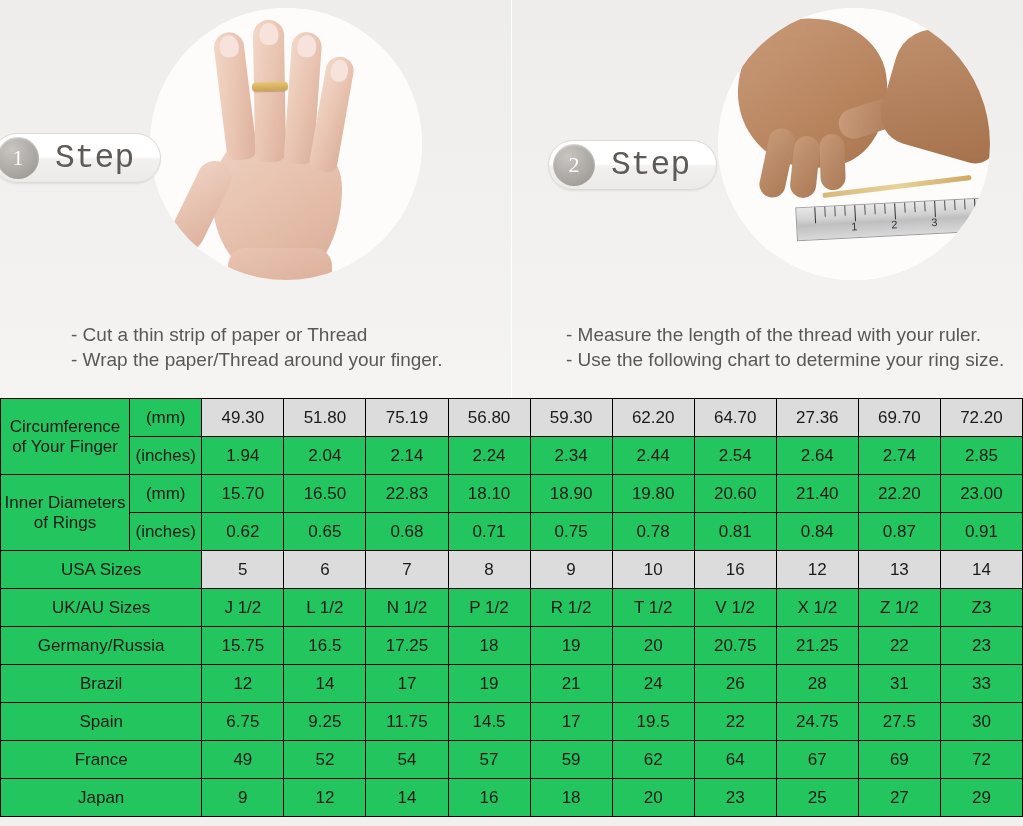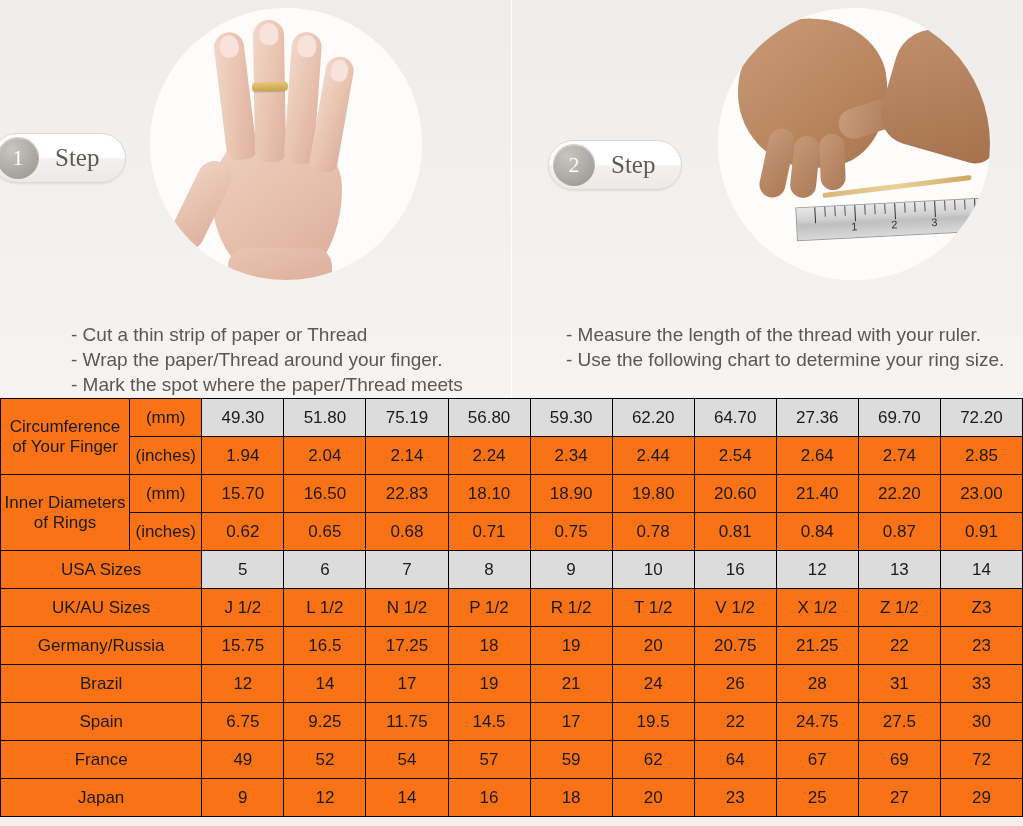--- a/index.html
+++ b/index.html
@@ -208,23 +208,23 @@
     color: #ffffff;
     font-size: 22px;
     display: flex;
     align-items: center;
     justify-content: center;
     font-family: "Liberation Serif", serif;
     box-shadow: inset 0 1px 2px rgba(255,255,255,.6);
   }
   .step-word {
     margin-left: 16px;
-    font-size: 25px;
+    font-size: 33px;
     color: #5d5a57;
-    font-family: Liberation Serif, serif;
+    font-family: Liberation Mono, monospace;
   }
 
   
   .bullets {
     position: absolute;
     font-size: 19px;
     line-height: 25px;
     color: #5a5754;
     font-family: Liberation Sans, sans-serif;
     margin-left: 45px;
@@ -235,21 +235,21 @@
 
   
   .table-wrap {
     position: absolute;
     left: 0; top: 398px;
     width: 1023px;
   }
   table.size-chart {
     border-collapse: collapse;
     width: 1023px;
-    background: #f97316;
+    background: #22c55e;
     table-layout: fixed;
   }
   table.size-chart td {
     border: 1px solid #000000;
     font-size: 17px;
     color: #1a1a1a;
     text-align: center;
     height: 38px;
     padding: 0 2px;
     font-family: "Liberation Sans", sans-serif;
@@ -306,21 +306,20 @@
       </div>
 
       <div class="step-badge b1">
         <div class="step-num">1</div>
         <div class="step-word">Step</div>
       </div>
 
       <div class="bullets l">
         <div>-  Cut a thin strip of paper or Thread</div>
         <div>-  Wrap the paper/Thread around your finger.</div>
-        <div>-  Mark the spot where the paper/Thread meets</div>
       </div>
     </div>
 
     <div class="divider"></div>
 
     <div class="panel right">
       <div class="photo photo-2 abs">
         <div class="hand2">
           <div class="h2-hand"></div>
           <div class="h2-finger h2-f1"></div>

